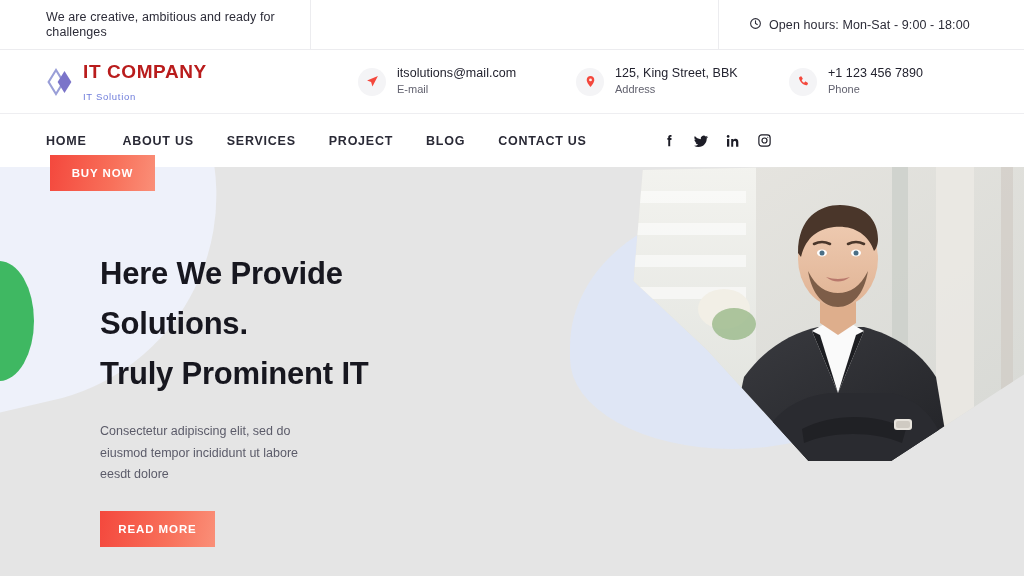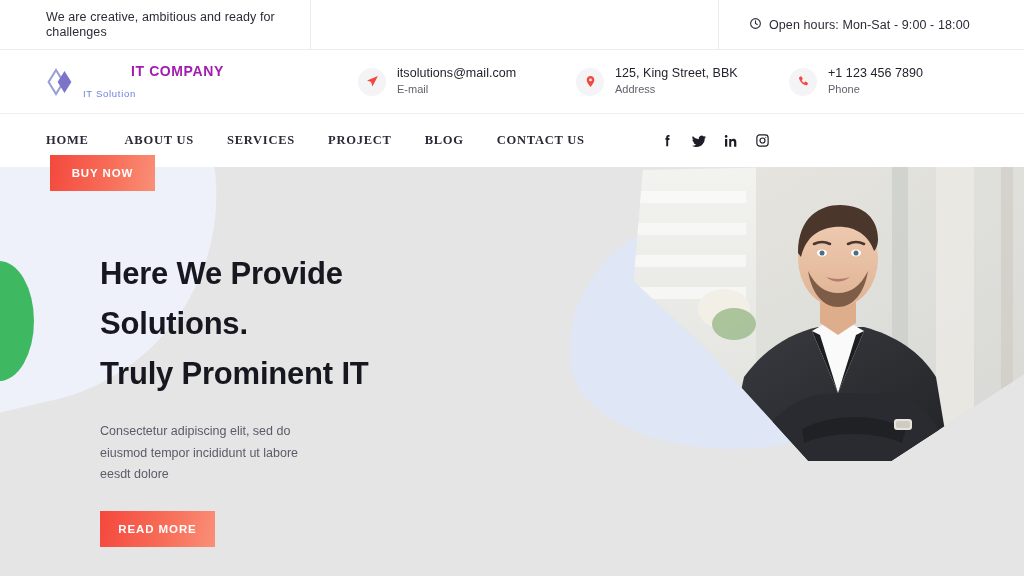--- a/index.html
+++ b/index.html
@@ -53,23 +53,22 @@
     display: flex;
     align-items: center;
     padding: 0 14px 0 46px;
     border-bottom: 1px solid #eeeef1;
     background: #fff;
   }
   .logo { display:flex; align-items:center; gap: 9px; width: 300px; }
   .logo-mark { width: 28px; height: 30px; position: relative; flex: none; }
   .logo-text { line-height: 1; }
   .logo-title {
-    font-size: 14px; font-weight: 700; color: #a21caf;
+    font-size: 19px; font-weight: 700; color: #b91c1c;
     letter-spacing: .6px;
-    margin-left: 48px;
   }
   .logo-sub {
     font-size: 9.5px; font-weight: 400; color: #6f7ddb;
     letter-spacing: .7px; margin-top: 11px;
   }
 
   .contacts { display:flex; align-items:center; gap: 8px; flex:1; }
   .contact {
     display:flex; align-items:center; gap: 11px;
   }
@@ -98,21 +97,20 @@
   .nav-links { display:flex; align-items:center; gap: 0; }
   .nav-link {
     font-size: 12.5px;
     font-weight: 600;
     letter-spacing: .75px;
     color: #2a2a36;
     padding: 0 33px 0 0;
     white-space: nowrap;
     text-decoration: none;
     cursor: pointer;
-    font-family: Liberation Serif, serif;
   }
   .nav-link:first-child { padding-right: 36px; }
   .socials {
     display:flex; align-items:center; gap: 16px;
     margin-left: 42px;
   }
   .social { display:flex; cursor:pointer; }
   .btn-quote {
     position: absolute;
     left: 856px; top: 119px;

